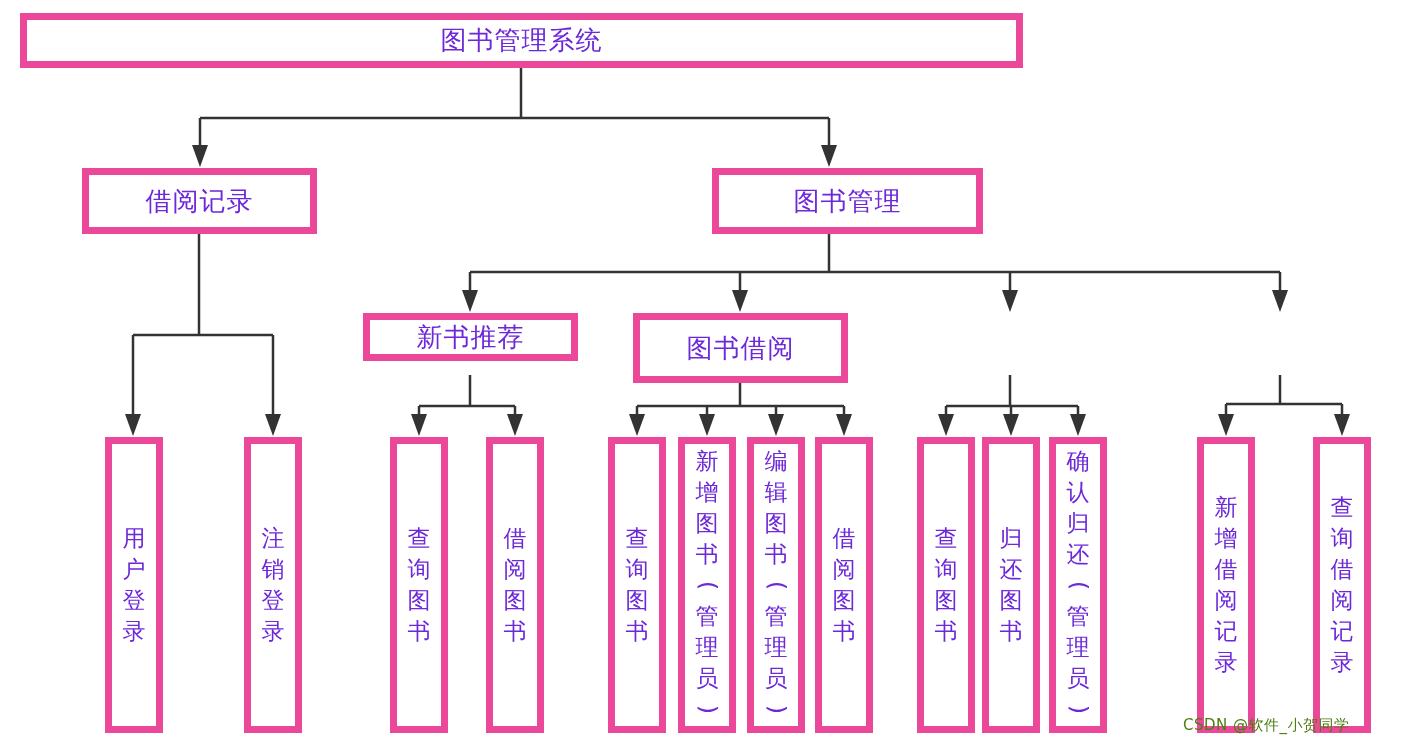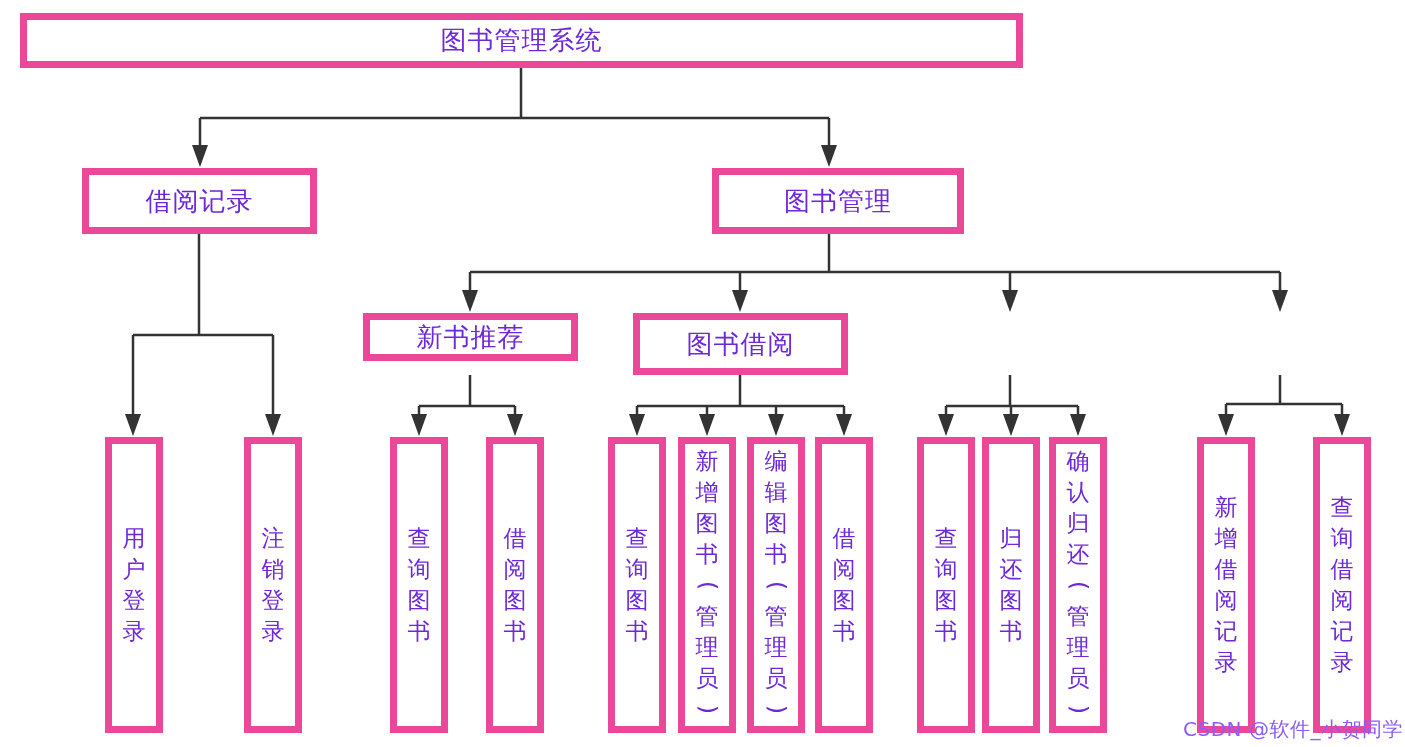--- a/index.html
+++ b/index.html
@@ -17,21 +17,21 @@
   }
   .hbox{font-size:26px;letter-spacing:1px;white-space:nowrap;}
   .vbox{flex-direction:column;}
   .vbox .ch{
     height:31px;line-height:31px;font-size:23px;
     display:flex;align-items:center;justify-content:center;
   }
   .vbox .rot{transform:rotate(90deg);display:inline-block;}
   .watermark{
     position:absolute;left:1183px;top:716px;z-index:3;
-    font-size:20px;letter-spacing:0.5px;color:#8b5cf6;white-space:nowrap;
+    font-size:15px;letter-spacing:0.5px;color:#4d7c0f;white-space:nowrap;
   }
 </style>
 </head>
 <body>
 
 <div class="stage">
 
   <svg class="connectors" width="1405" height="747" viewBox="0 0 1405 747">
     <g stroke="#333333" stroke-width="2.5" fill="none">
 
@@ -94,24 +94,24 @@
       <path d="M1011 436 l-8 -22 h16 z"></path>
       <path d="M1078 436 l-8 -22 h16 z"></path>
       <path d="M1226 436 l-8 -22 h16 z"></path>
       <path d="M1342 436 l-8 -22 h16 z"></path>
     </g>
   </svg>
 
   <div class="box hbox" style="left:20px;top:13px;width:1003px;height:55px">图书管理系统</div>
 
   <div class="box hbox" style="left:82px;top:168px;width:235px;height:66px">借阅记录</div>
-  <div class="box hbox" style="left:712px;top:168px;width:252px;height:66px">图书管理</div>
+  <div class="box hbox" style="left:712px;top:168px;width:271px;height:66px">图书管理</div>
 
   <div class="box hbox" style="left:363px;top:313px;width:215px;height:48px">新书推荐</div>
-  <div class="box hbox" style="left:633px;top:313px;width:215px;height:62px">图书借阅</div>
+  <div class="box hbox" style="left:633px;top:313px;width:215px;height:70px">图书借阅</div>
 
   <div class="box vbox" style="left:105px;top:437px;width:58px;height:296px">
       <div class="ch">用</div>
       <div class="ch">户</div>
       <div class="ch">登</div>
       <div class="ch">录</div>
     </div>
   <div class="box vbox" style="left:244px;top:437px;width:58px;height:296px">
       <div class="ch">注</div>
       <div class="ch">销</div>

